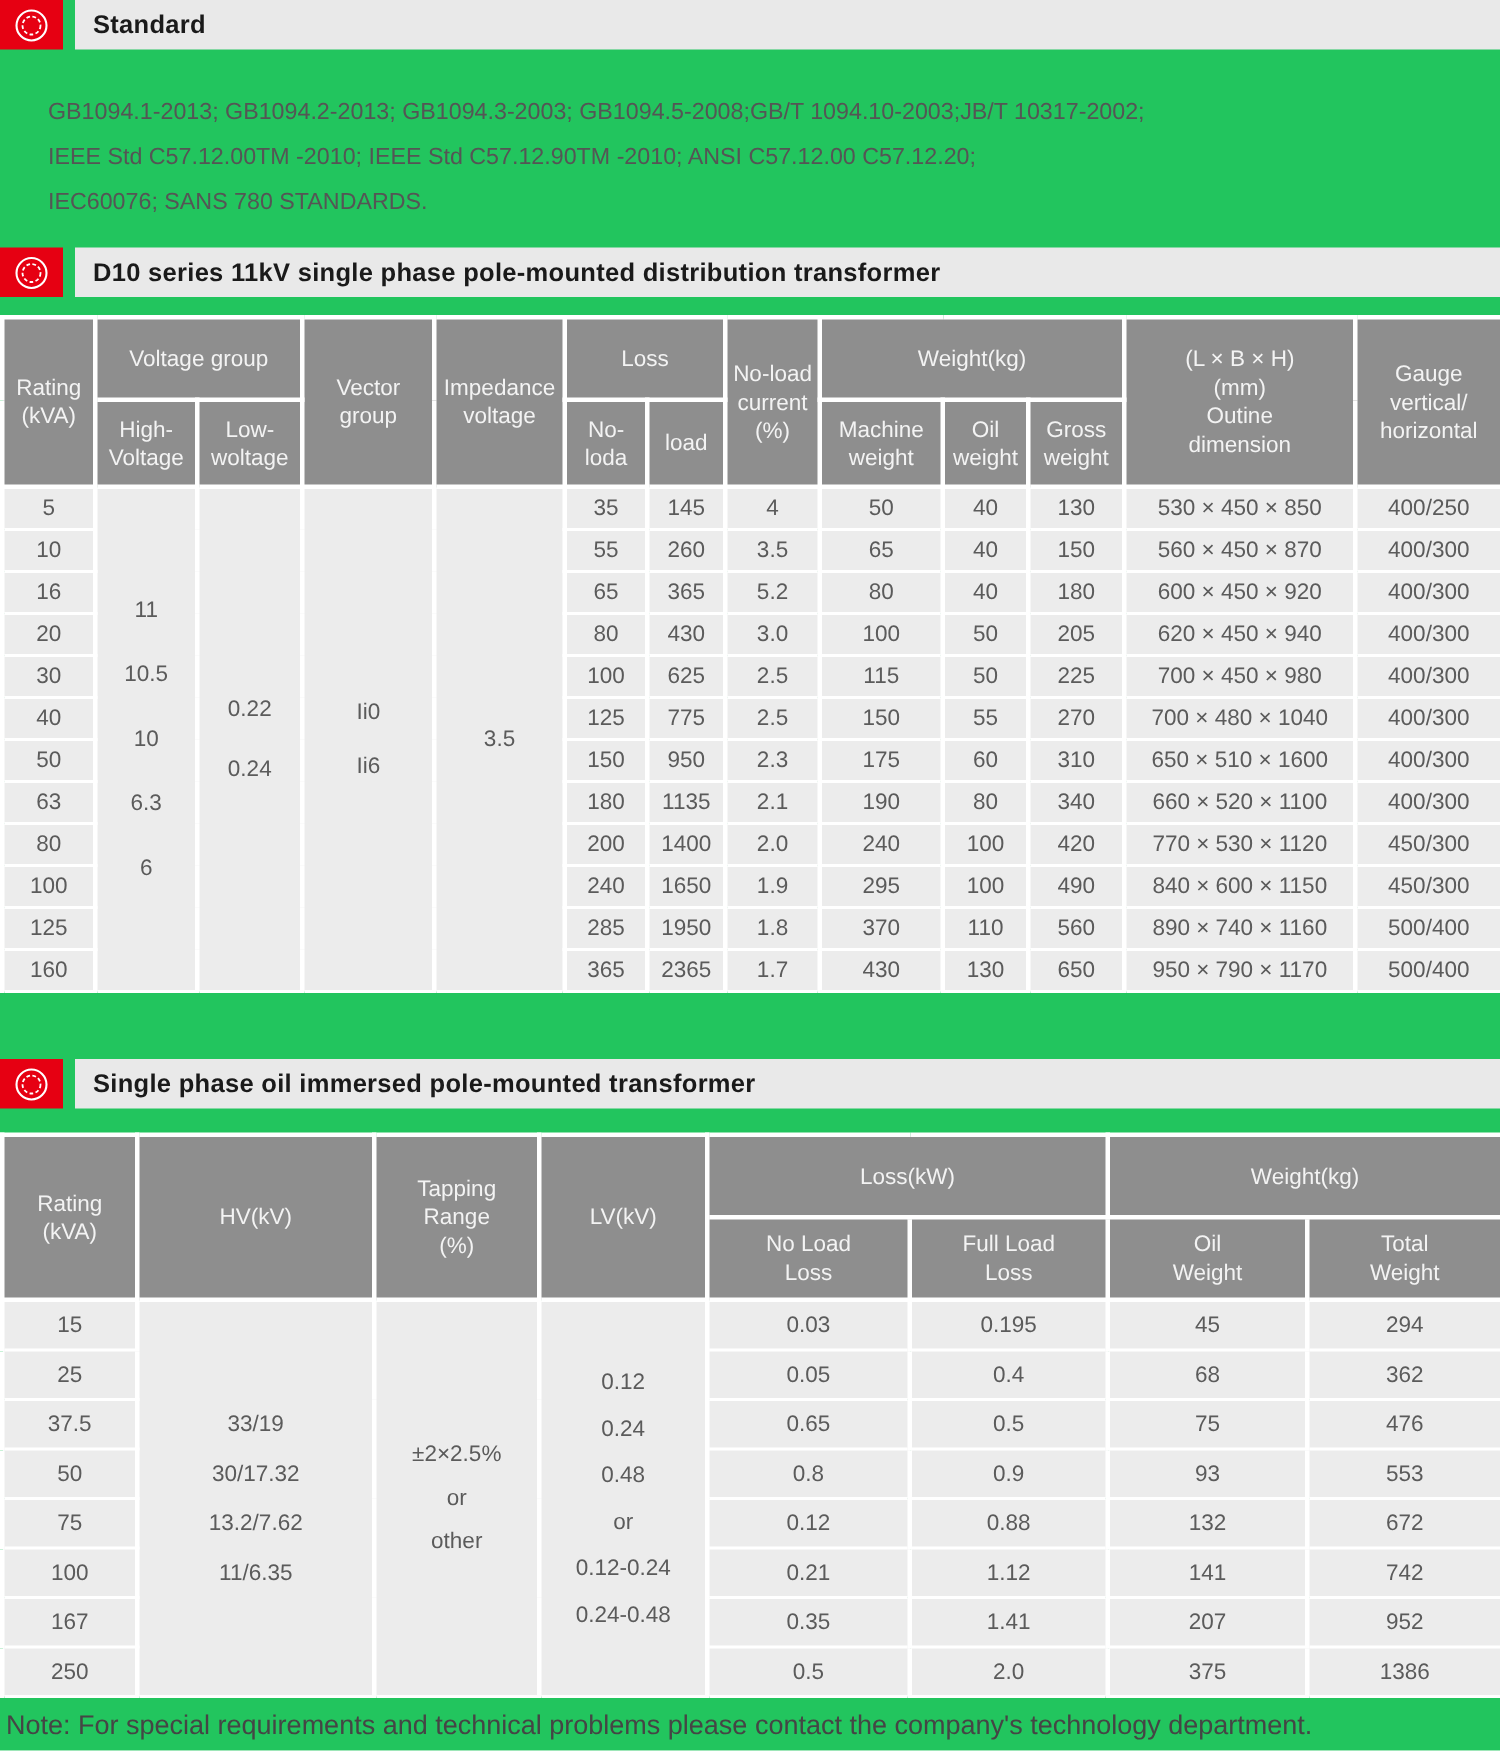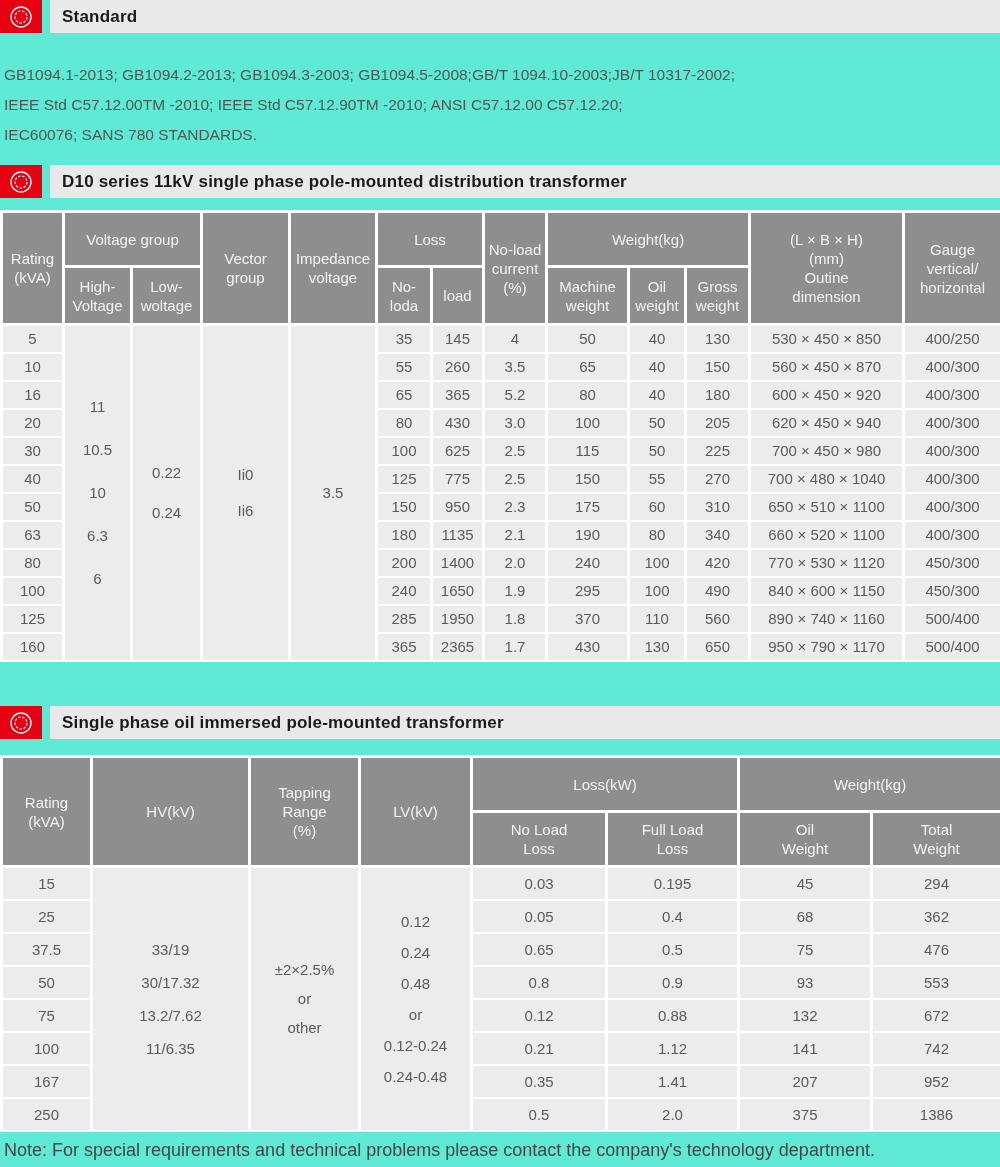--- a/index.html
+++ b/index.html
@@ -1,36 +1,36 @@
 <!DOCTYPE html>
 <html><head>
 <meta charset="utf-8">
 <style>
   html,body { margin:0; padding:0; background:#fff; }
   .page {
-    position:relative; width:1000px; height:1167px; background:#5eead4;
+    position:relative; width:1000px; height:1167px; background:#22c55e;
     font-family:"Liberation Sans", sans-serif; overflow:hidden;
   }
   
   .bar { position:absolute; left:0; width:1000px; height:33px; }
   .bar-icon {
     position:absolute; left:0; top:0; width:42px; height:33px;
     background:#e60012; display:flex; align-items:center; justify-content:center;
   }
   .bar-strip {
     position:absolute; left:50px; right:0; top:0; height:33px;
     background:#e9e9e9; display:flex; align-items:center;
   }
   .bar-title { padding-left:12px; font-size:17px; font-weight:bold; color:#1a1a1a; letter-spacing:0.2px; }
   
   .stds {
     position:absolute; left:4px; top:60px; width:992px;
     font-size:15.5px; color:#555; line-height:30px;
   }
-  .stds div { white-space:nowrap; }
+  .stds div { white-space:nowrap;margin-left:28px; }
   
   table { position:absolute; left:0; border-collapse:collapse; table-layout:fixed; width:1000px; }
   th {
     background:#8e8e8e; color:#f3f3f3; font-weight:normal; font-size:15px;
     border:3px solid #ffffff; text-align:center; vertical-align:middle; line-height:19px;
   }
   td {
     background:#ececec; color:#5b5b5b; font-size:15px; text-align:center;
     vertical-align:middle; border-left:3px solid #fff; border-right:3px solid #fff;
     border-bottom:2px solid #fff; border-top:0;
@@ -222,21 +222,21 @@
         <td>400/300</td>
       </tr>
       <tr>
         <td>50</td>
         <td>150</td>
         <td>950</td>
         <td>2.3</td>
         <td>175</td>
         <td>60</td>
         <td>310</td>
-        <td>650 × 510 × 1100</td>
+        <td>650 × 510 × 1600</td>
         <td>400/300</td>
       </tr>
       <tr>
         <td>63</td>
         <td>180</td>
         <td>1135</td>
         <td>2.1</td>
         <td>190</td>
         <td>80</td>
         <td>340</td>

